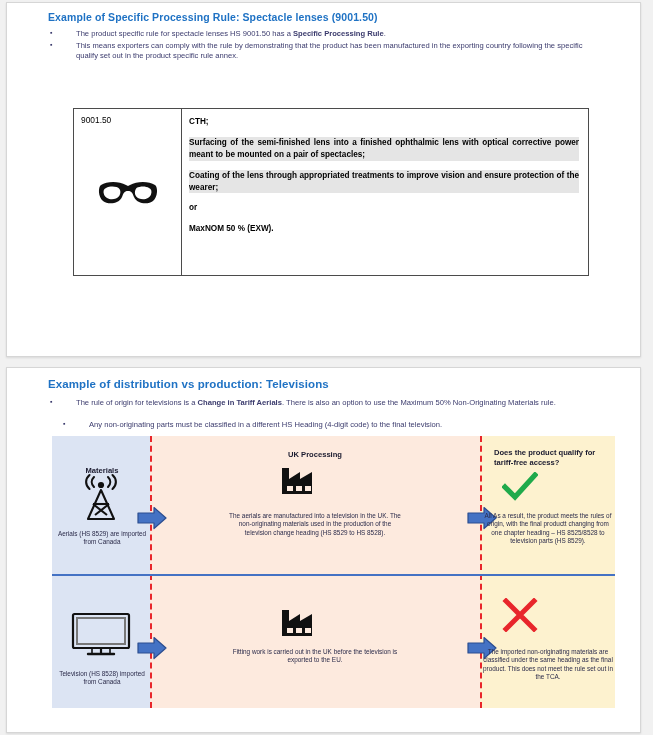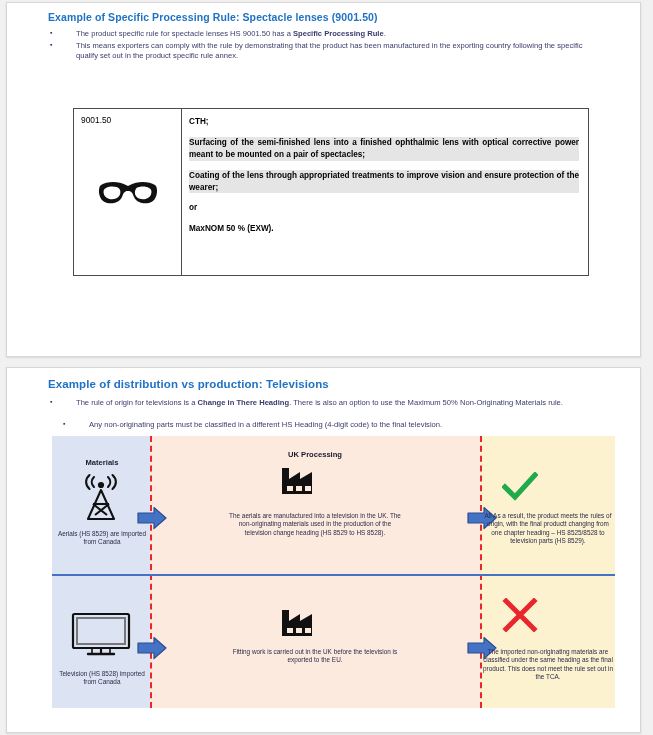--- a/index.html
+++ b/index.html
@@ -124,21 +124,21 @@
     background: #4472c4;
   }
 
   .col-head {
     position: absolute;
     font-size: 7.6px;
     font-weight: bold;
     color: #1b1b2f;
     text-align: center;
   }
-  #head-materials { left: 6px;   top: 22px; width: 88px; }
+  #head-materials { left: 6px;   top: 30px; width: 88px; }
   #head-processing{ left: 188px; top: 14px; width: 150px; }
   #head-verdict   { left: 434px; top: 12px; width: 130px; text-align: left; padding-left: 8px; line-height: 1.3; }
 
   .cell-caption {
     position: absolute;
     font-size: 6.4px;
     color: #2b2b4a;
     text-align: center;
     line-height: 1.32;
   }
@@ -208,41 +208,42 @@
     </div>
   </div>
 
   <div class="slide" id="slide-two">
 
     <div class="slide-title" id="title-two">Example of distribution vs production: Televisions</div>
 
     <div class="bullet-row" id="bullet-2a">
       <div class="bullet-dot">▪</div>
       <div class="bullet-text">
-        <span>The rule of origin for televisions is a </span><b>Change in There Heading</b><span>. There is also an option to use the Maximum 50% Non-Originating Materials rule.</span>
+        <span>The rule of origin for televisions is a </span><b>Change in Tariff Aerials</b><span>. There is also an option to use the Maximum 50% Non-Originating Materials rule.</span>
       </div>
     </div>
 
     <div class="bullet-row" id="bullet-2b">
       <div class="bullet-dot">▪</div>
       <div class="bullet-text">Any non-originating parts must be classified in a different HS Heading (4-digit code) to the final television.</div>
     </div>
 
     <div id="flow-diagram">
 
       <div class="flow-col" id="flow-bg-materials"></div>
       <div class="flow-col" id="flow-bg-middle"></div>
       <div class="flow-col" id="flow-bg-verdict"></div>
 
       <div class="dash-line" id="dash-left"></div>
       <div class="dash-line" id="dash-right"></div>
       <div id="row-divider"></div>
 
       <div class="col-head" id="head-materials">Materials</div>
       <div class="col-head" id="head-processing">UK Processing</div>
+      <div class="col-head" id="head-verdict">Does the product qualify for tariff-free access?</div>
 
       <div class="icon-abs" id="icon-tower">
         <svg width="50" height="50" viewBox="0 0 50 50">
           <g fill="none" stroke="#111" stroke-width="2.1" stroke-linecap="round">
             <path d="M18 14 C15 11 15 7 18 4"></path>
             <path d="M13.5 16 C9 12 9 6 13.5 2"></path>
             <path d="M32 14 C35 11 35 7 32 4"></path>
             <path d="M36.5 16 C41 12 41 6 36.5 2"></path>
           </g>
           <circle cx="25" cy="12" r="3.1" fill="#111"></circle>

